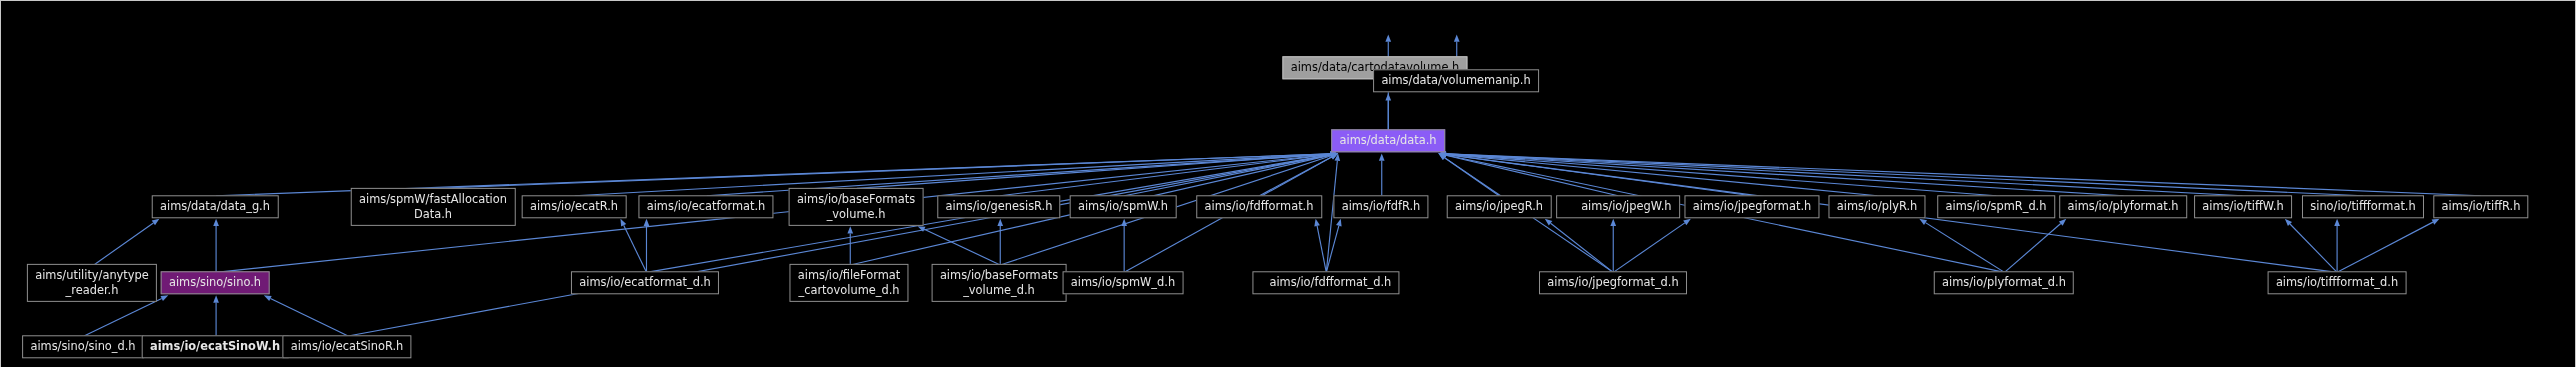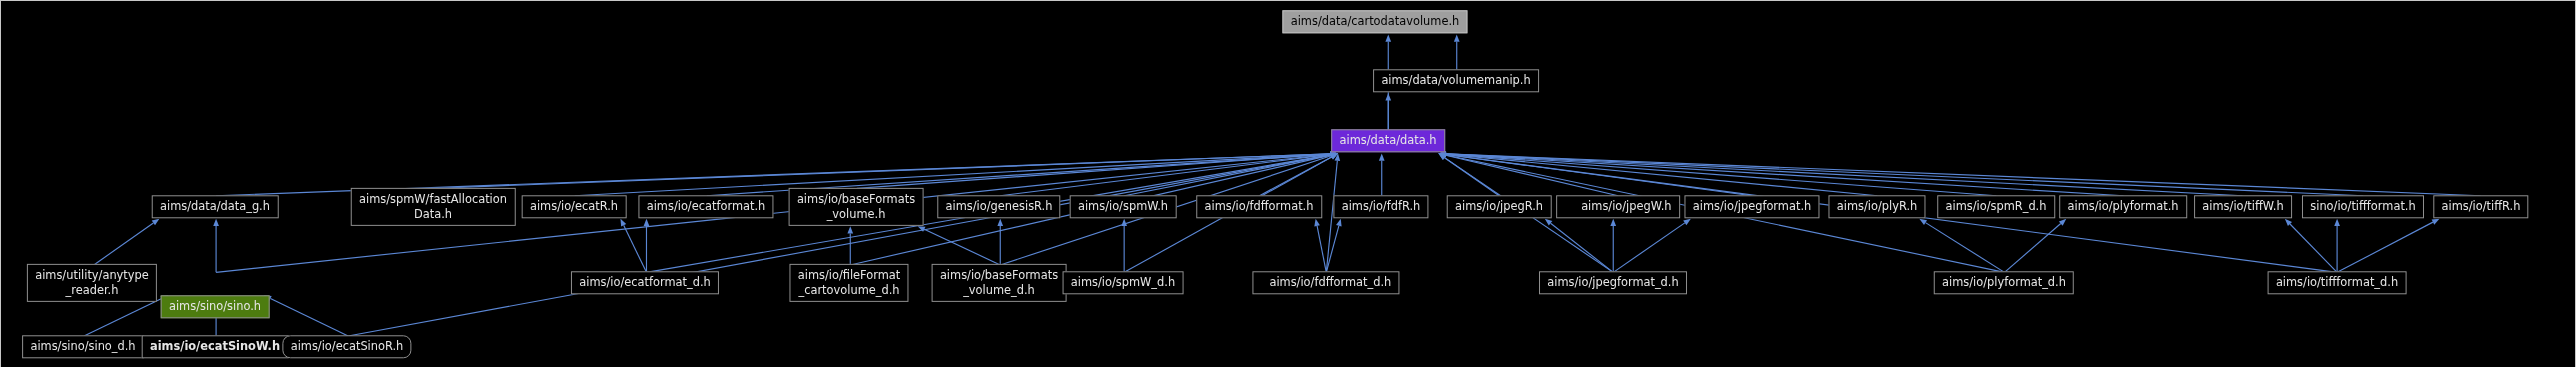--- a/index.html
+++ b/index.html
@@ -34,20 +34,21 @@
     white-space: pre-line;
     text-align: center;
     cursor: pointer;
     z-index: 2;
   }
   .node.root {
     background: #9f9f9f;
     color: #000;
     border-color: #c0c0c0;
     cursor: default;
+    margin-top: 46px;
   }
 </style>
 </head>
 <body>
 
 <div class="canvas" id="canvas">
   <svg class="edge-layer" id="edge-layer" viewBox="0 0 3156 449" width="2574" height="366">
       <line x1="1785" y1="84.90625" x2="1785" y2="50.09375" stroke="#5b87d5" stroke-width="1.4"></line>
       <polygon points="1785,41.09375 1788.5,50.09375 1781.5,50.09375" fill="#5b87d5"></polygon>
       <line x1="1701" y1="158.90625" x2="1701" y2="50.09375" stroke="#5b87d5" stroke-width="1.4"></line>
@@ -149,21 +150,21 @@
       <line x1="2865" y1="332.90625" x2="2807.215140006863" y2="273.5428767582699" stroke="#5b87d5" stroke-width="1.4"></line>
       <polygon points="2800.9375,267.09375 2809.72313374619,271.10157231115653 2804.707146267536,275.9841812053833" fill="#5b87d5"></polygon>
       <line x1="2865" y1="332.90625" x2="2865" y2="276.09375" stroke="#5b87d5" stroke-width="1.4"></line>
       <polygon points="2865,267.09375 2868.5,276.09375 2861.5,276.09375" fill="#5b87d5"></polygon>
       <line x1="2865" y1="332.90625" x2="2982.591103726354" y2="271.27188851475813" stroke="#5b87d5" stroke-width="1.4"></line>
       <polygon points="2990.5625,267.09375 2984.215935370982,274.3718759545093 2980.966272081726,268.171901075007" fill="#5b87d5"></polygon>
     </svg>
   <div id="nodes">
       <div class="node root" style="left: 1374px; top: 21px; background: rgb(159, 159, 159); color: rgb(0, 0, 0);">aims/data/cartodatavolume.h</div>
       <div class="node" style="left: 1455px; top: 80px; background: rgb(0, 0, 0); color: rgb(230, 230, 230);">aims/data/volumemanip.h</div>
-      <div class="node" style="left: 1387px; top: 140px; background: #6d28d9; color: rgb(230, 230, 230);">aims/data/data.h</div>
+      <div class="node" style="left: 1387px; top: 140px; background: #8b5cf6; color: rgb(230, 230, 230);">aims/data/data.h</div>
       <div class="node" style="left: 214px; top: 206px; background: rgb(0, 0, 0); color: rgb(230, 230, 230); text-align: center;">aims/data/data_g.h</div>
       <div class="node" style="left: 432px; top: 206px; background: rgb(0, 0, 0); color: rgb(230, 230, 230);">aims/spmW/fastAllocation
 Data.h</div>
       <div class="node" style="left: 573px; top: 206px; background: rgb(0, 0, 0); color: rgb(230, 230, 230);">aims/io/ecatR.h</div>
       <div class="node" style="left: 705px; top: 206px; background: rgb(0, 0, 0); color: rgb(230, 230, 230);">aims/io/ecatformat.h</div>
       <div class="node" style="left: 855px; top: 206px; background: rgb(0, 0, 0); color: rgb(230, 230, 230);">aims/io/baseFormats
 _volume.h</div>
       <div class="node" style="left: 998px; top: 206px; background: rgb(0, 0, 0); color: rgb(230, 230, 230);">aims/io/genesisR.h</div>
       <div class="node" style="left: 1122px; top: 206px; background: rgb(0, 0, 0); color: rgb(230, 230, 230);">aims/io/spmW.h</div>
       <div class="node" style="left: 1258px; top: 206px; background: rgb(0, 0, 0); color: rgb(230, 230, 230);">aims/io/fdfformat.h</div>
@@ -172,29 +173,29 @@
       <div class="node" style="left: 1617px; top: 206px; background: rgb(0, 0, 0); color: rgb(230, 230, 230); padding-left: 24px;">aims/io/jpegW.h</div>
       <div class="node" style="left: 1751px; top: 206px; background: rgb(0, 0, 0); color: rgb(230, 230, 230);">aims/io/jpegformat.h</div>
       <div class="node" style="left: 1876px; top: 206px; background: rgb(0, 0, 0); color: rgb(230, 230, 230);">aims/io/plyR.h</div>
       <div class="node" style="left: 1995px; top: 206px; background: rgb(0, 0, 0); color: rgb(230, 230, 230);">aims/io/spmR_d.h</div>
       <div class="node" style="left: 2122px; top: 206px; background: rgb(0, 0, 0); color: rgb(230, 230, 230);">aims/io/plyformat.h</div>
       <div class="node" style="left: 2242px; top: 206px; background: rgb(0, 0, 0); color: rgb(230, 230, 230);">aims/io/tiffW.h</div>
       <div class="node" style="left: 2362px; top: 206px; background: rgb(0, 0, 0); color: rgb(230, 230, 230);">sino/io/tiffformat.h</div>
       <div class="node" style="left: 2480px; top: 206px; background: rgb(0, 0, 0); color: rgb(230, 230, 230);">aims/io/tiffR.h</div>
       <div class="node" style="left: 91px; top: 282px; background: rgb(0, 0, 0); color: rgb(230, 230, 230);">aims/utility/anytype
 _reader.h</div>
-      <div class="node" style="left: 214px; top: 282px; background: #4d7c0f; color: rgb(230, 230, 230); margin-top: 24px;">aims/sino/sino.h</div>
+      <div class="node" style="left: 214px; top: 282px; background: #701a75; color: rgb(230, 230, 230);">aims/sino/sino.h</div>
       <div class="node" style="left: 644px; top: 282px; background: rgb(0, 0, 0); color: rgb(230, 230, 230);">aims/io/ecatformat_d.h</div>
       <div class="node" style="left: 848px; top: 282px; background: rgb(0, 0, 0); color: rgb(230, 230, 230);">aims/io/fileFormat
 _cartovolume_d.h</div>
       <div class="node" style="left: 998px; top: 282px; background: rgb(0, 0, 0); color: rgb(230, 230, 230);">aims/io/baseFormats
 _volume_d.h</div>
       <div class="node" style="left: 1122px; top: 282px; background: rgb(0, 0, 0); color: rgb(230, 230, 230);">aims/io/spmW_d.h</div>
       <div class="node" style="left: 1325px; top: 282px; background: rgb(0, 0, 0); color: rgb(230, 230, 230); padding-left: 16px;">aims/io/fdfformat_d.h</div>
       <div class="node" style="left: 1612px; top: 282px; background: rgb(0, 0, 0); color: rgb(230, 230, 230);">aims/io/jpegformat_d.h</div>
       <div class="node" style="left: 2003px; top: 282px; background: rgb(0, 0, 0); color: rgb(230, 230, 230);">aims/io/plyformat_d.h</div>
       <div class="node" style="left: 2336px; top: 282px; background: rgb(0, 0, 0); color: rgb(230, 230, 230);">aims/io/tiffformat_d.h</div>
       <div class="node" style="left: 82px; top: 346px; background: rgb(0, 0, 0); color: rgb(230, 230, 230);">aims/sino/sino_d.h</div>
       <div class="node" style="left: 214px; top: 346px; background: rgb(0, 0, 0); color: rgb(230, 230, 230); font-weight: bold;">aims/io/ecatSinoW.h</div>
-      <div class="node" style="left: 346px; top: 346px; background: rgb(0, 0, 0); color: rgb(230, 230, 230); border-radius: 8px;">aims/io/ecatSinoR.h</div>
+      <div class="node" style="left: 346px; top: 346px; background: rgb(0, 0, 0); color: rgb(230, 230, 230);">aims/io/ecatSinoR.h</div>
     </div>
 </div>
 
 
 </body></html>

